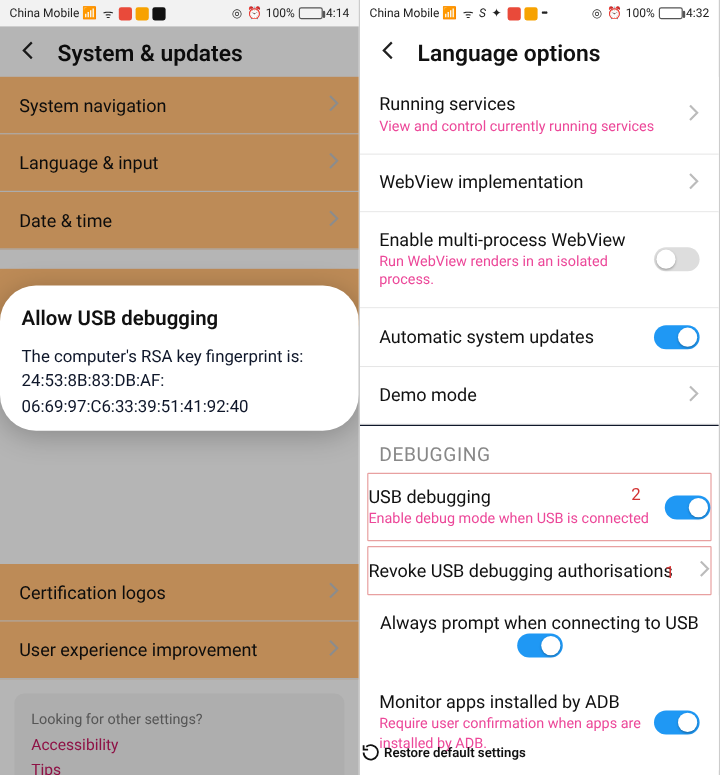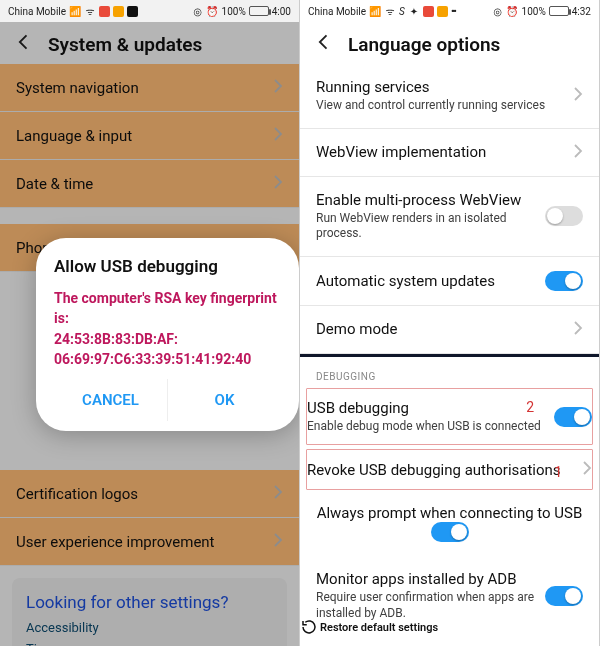--- a/index.html
+++ b/index.html
@@ -48,25 +48,25 @@
   .row {
     display: flex;
     align-items: center;
     padding: 14px 16px;
     border-bottom: 1px solid #e6e6e6;
     background: #fdba74;
   }
   .row-white { background:#fff; }
   .row-main { flex: 1; }
   .row-title { font-size: 15px; color:#111; }
-  .row-sub { font-size: 12px; color:#404040; margin-top:2px; line-height:1.3;}
+  .row-sub { font-size: 12px; color:#ec4899; margin-top:2px; line-height:1.3;}
   .chev { color:#bbb; }
   .chev svg { width:10px; height:14px; }
   .spacer { height: 16px; }
-  .section-label { font-size:10px; color:#888; padding: 14px 7px 6px 16px; letter-spacing:0.5px; border-top:3px solid #0f172a; }
+  .section-label { font-size:16px; color:#888; padding: 14px 7px 6px 16px; letter-spacing:0.5px; border-top:1px solid #0f172a; }
   .toggle {
     width: 38px; height: 20px; border-radius: 12px; position: relative;
   }
   .toggle .knob {
     position: absolute; width:16px; height:16px; border-radius:50%; background:#fff; top:2px;
     box-shadow: 0 1px 2px rgba(0,0,0,0.3);
   }
   .toggle-on { background:#1f98f4; }
   .toggle-on .knob { right:2px; }
   .toggle-off { background:#ddd; }
@@ -76,34 +76,33 @@
   .highlight2 .anno { right:30px; top:14px;}
   .scrim {
     position:absolute; inset:0; background:rgba(0,0,0,0.25);
     display:flex; align-items:center; justify-content:center;
   }
   .dialog {
     position:relative;
     background:#fff; border-radius:30px; width: 320px;
     padding: 18px 18px 10px 18px;
     box-shadow: 0 4px 24px rgba(0,0,0,0.25);
-    margin-left: 36px;
   }
   .dialog-title { font-size:17px; font-weight:600; color:#111; margin-bottom:12px;}
-  .dialog-body { font-size:14px; color:#be185d; line-height:1.45;font-weight:bold; }
+  .dialog-body { font-size:14px; color:#0f172a; line-height:1.45; }
   .dialog-chk { display:flex; align-items:center; gap:10px; margin:16px 0 4px 12px; font-size:13px; color:#333;}
   .chkbox { width:18px; height:18px; border:1.5px solid #bbb; border-radius:4px; }
   .dialog-btns { display:flex; border-top: none; margin-top:10px;}
   .dbtn { flex:1; text-align:center; color:#1f98f4; font-size:15px; font-weight:600; padding:12px 0;}
   .dbtn + .dbtn { border-left:1px solid #eee;}
   .info-card {
     margin: 12px; background:#e8e8e8; border-radius:8px; padding:14px 14px;
   }
-  .info-card .q { font-size:17px; color:#1d4ed8; margin-bottom:8px;}
-  .info-card .lk { font-size:13px; color:#0c4a6e; margin-top:6px; display:block;}
+  .info-card .q { font-size:12px; color:#737373; margin-bottom:8px;}
+  .info-card .lk { font-size:13px; color:#be185d; margin-top:6px; display:block;}
   .restore {
     position:absolute; bottom:4px; left:0; right:0;
     display:flex; flex-direction:row; align-items:center; gap:2px;
     font-size:11px; font-weight:600; color:#111;
     padding:6px 0;
   }
   .restore svg{width:18px;height:18px;}
   .phone-left-content{position:relative;height:624px;}
 </style>
 </head>
@@ -117,21 +116,21 @@
       <span class="tiny-icon">ᯤ</span>
       <span class="tiny-square sq-red"></span>
       <span class="tiny-square sq-orange"></span>
       <span class="tiny-square sq-black"></span>
     </div>
     <div class="status-right">
       <span class="tiny-icon">◎</span>
       <span class="tiny-icon">⏰</span>
       <span>100%</span>
       <span class="battery"><span class="battery-fill" style="width:100%"></span></span>
-      <span>4:00</span>
+      <span>4:14</span>
     </div>
   </div>
 
   <div class="phone-left-content">
     <div class="header">
       <span class="back-arrow">
         <svg viewBox="0 0 24 24" fill="none" stroke="#222" stroke-width="2.2">
             <path d="M15 4 L7 12 L15 20"></path>
           </svg>
       </span>
@@ -197,24 +196,20 @@
       <span class="lk">Tips</span>
     </div>
 
     <div class="scrim" style="align-items:flex-start;">
       <div class="dialog" style="margin-top:216px;">
         <div class="dialog-title">Allow USB debugging</div>
         <div class="dialog-body">
           <div>The computer's RSA key fingerprint is:</div>
           <div>24:53:8B:83:DB:AF:</div>
           <div>06:69:97:C6:33:39:51:41:92:40</div>
-        </div>
-        <div class="dialog-btns">
-          <div class="dbtn">CANCEL</div>
-          <div class="dbtn">OK</div>
         </div>
       </div>
     </div>
   </div>
 </div>
 
 <div class="phone phone-right">
   <div class="statusbar">
     <div class="status-left">
       <span>China Mobile</span>

